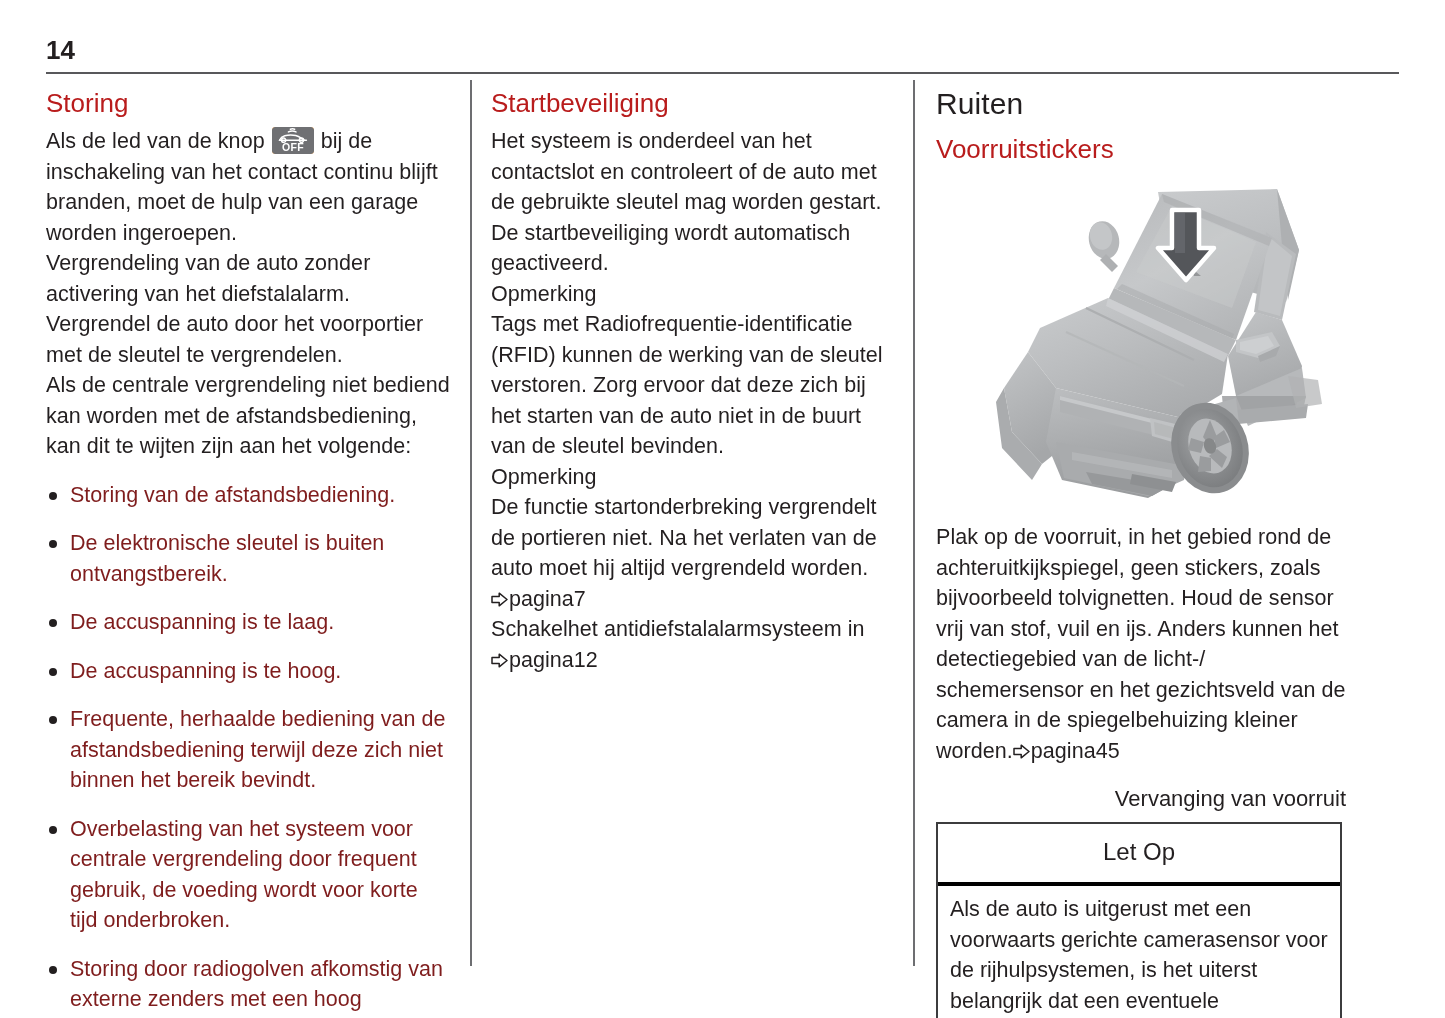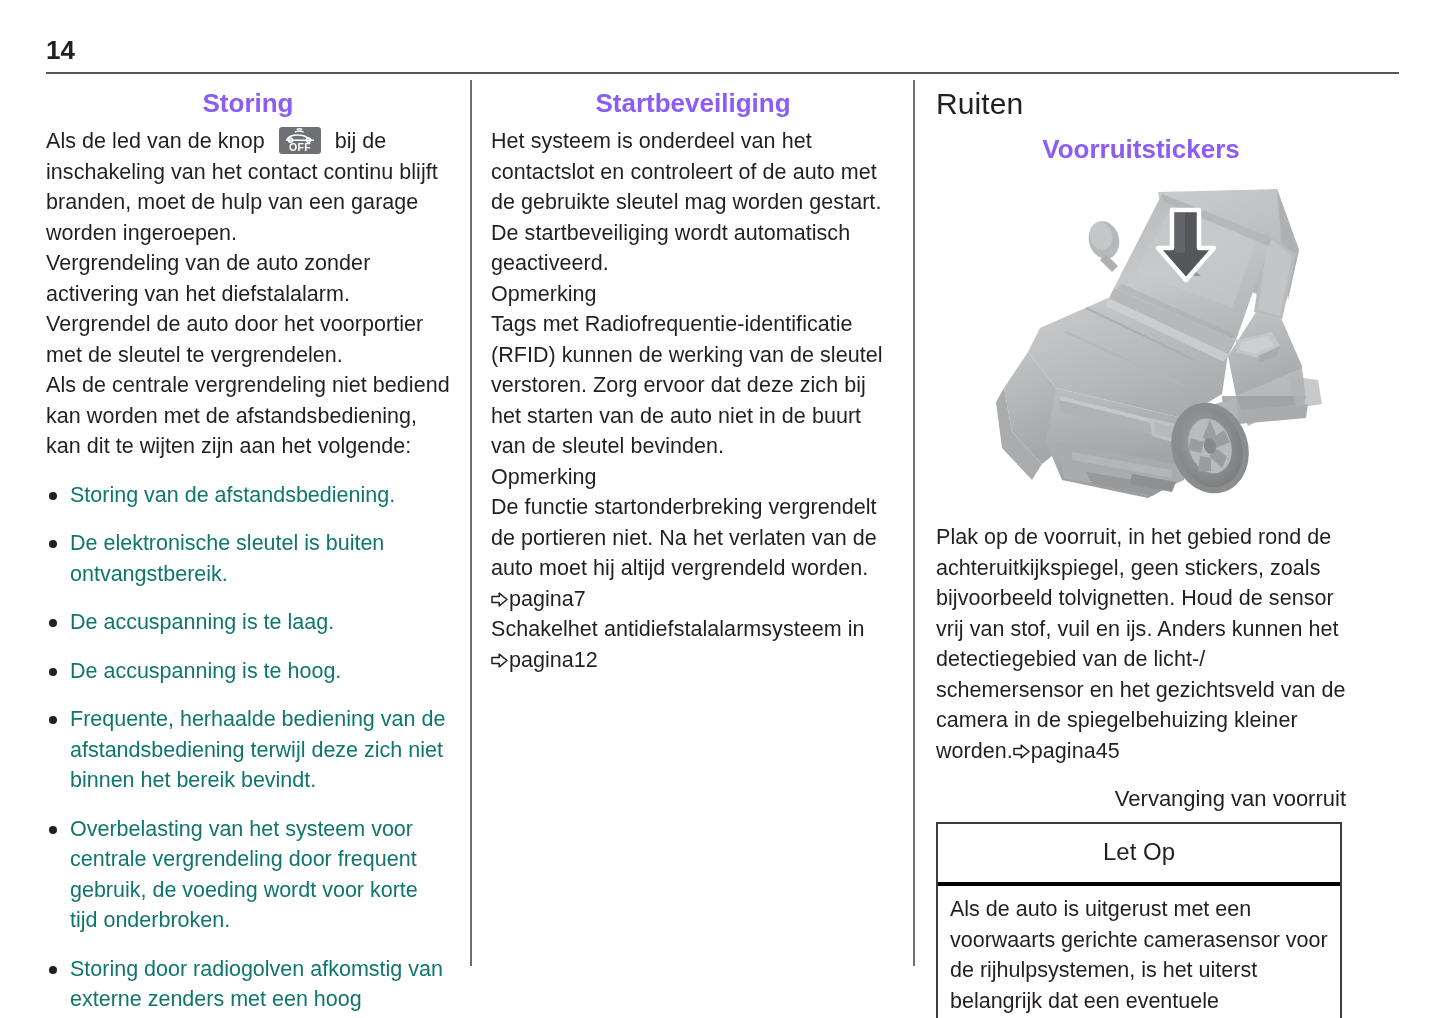--- a/index.html
+++ b/index.html
@@ -86,24 +86,23 @@
     margin: 0 0 10px 0;
     font-size: 30px;
     font-weight: 400;
     line-height: 36px;
     color: #231f20;
     letter-spacing: 0.1px;
   }
   h2.sub-title {
     margin: 0 0 6px 0;
     font-size: 26px;
-    font-weight: 700;
+    font-weight: 400;
     line-height: 34px;
-    color: #8b5cf6;
-    text-align: center;
+    color: #b91c1c;
   }
   h3.minor-title {
     margin: 0 0 7px 0;
     font-size: 22px;
     font-weight: 400;
     line-height: 30px;
     color: #231f20;
     text-align: right;
   }
   p.body {
@@ -121,40 +120,40 @@
     margin: 0;
     padding: 0;
     list-style: none;
   }
   ul.bullets li {
     position: relative;
     padding-left: 24px;
     margin-bottom: 18px;
     font-size: 21.5px;
     line-height: 30.5px;
-    color: #0f766e;
+    color: #7f1d1d;
   }
   ul.bullets li:last-child { margin-bottom: 0; }
   ul.bullets li .dot {
     position: absolute;
     left: 3px;
     top: 12px;
     width: 8px;
     height: 8px;
     border-radius: 50%;
     background: #231f20;
   }
 
   
   .icon-alarm-off {
     display: inline-block;
     vertical-align: -6px;
     width: 42px;
     height: 27px;
-    margin: 0 14px;
+    margin: 0 7px;
     border-radius: 3px;
     background: #fdba74;
     position: relative;
     overflow: hidden;
   }
   .icon-alarm-off svg { display: block; }
 
   
   .ref-arrow {
     display: inline-block;

